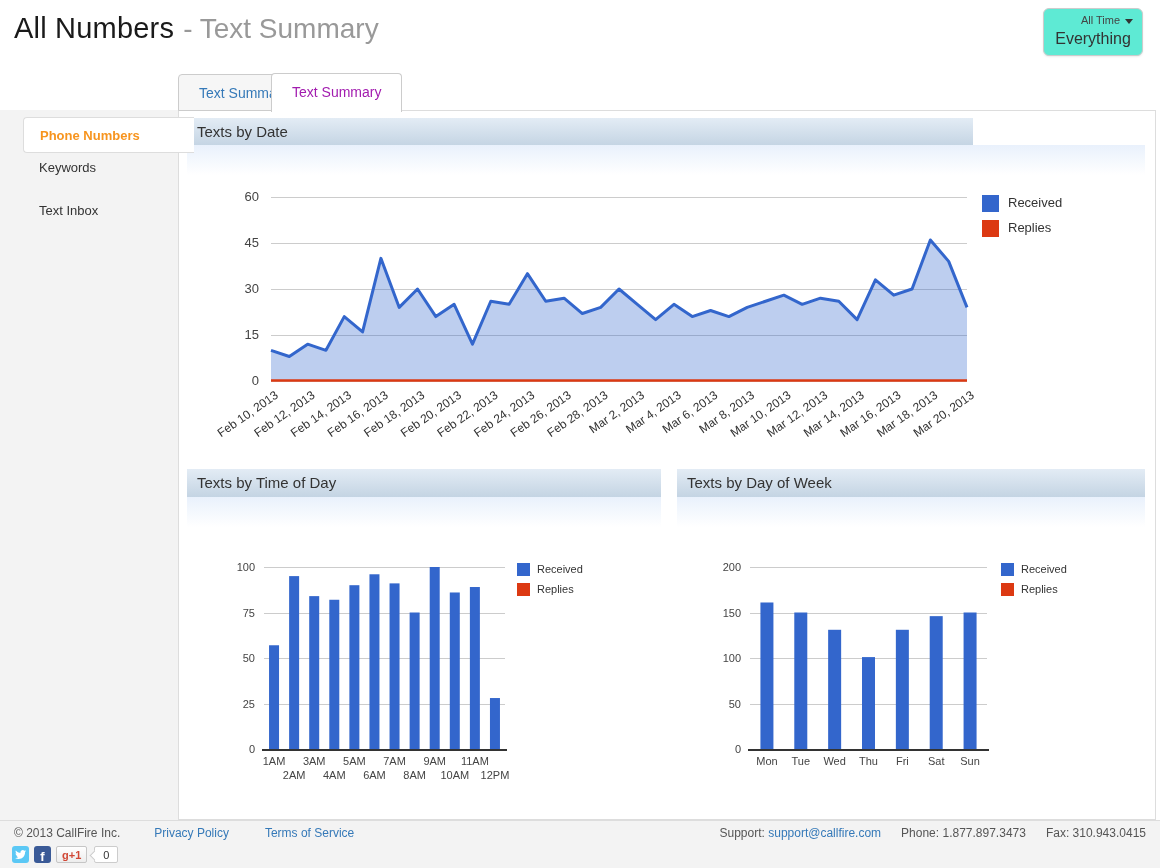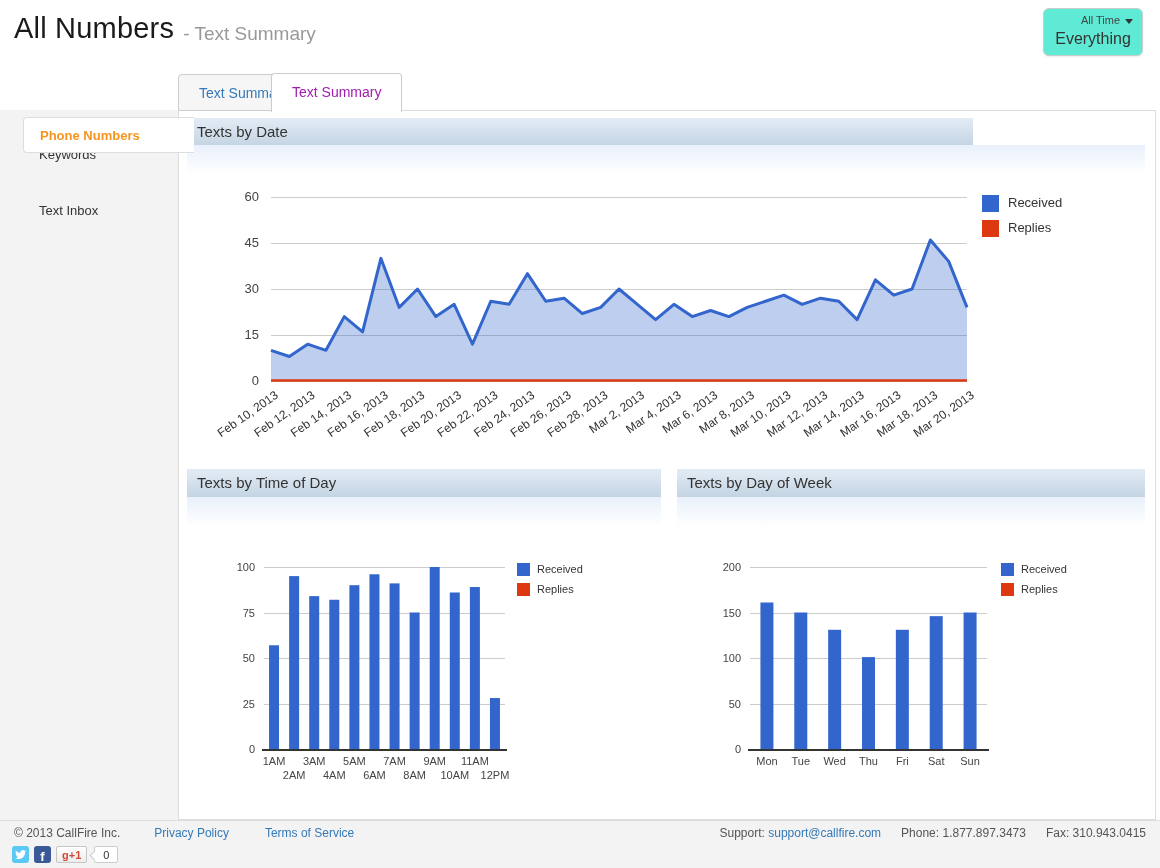--- a/index.html
+++ b/index.html
@@ -10,21 +10,21 @@
     font-family: "Liberation Sans", sans-serif;
     color: #333;
     overflow: hidden;
   }
   .page { position:absolute; inset:0; }
 
   
   .hdr { position:absolute; left:0; top:0; width:1160px; height:62px; background:#fff; }
   .hdr h1 { position:absolute; left:14px; top:12px; font-weight:400; display:flex; align-items:flex-end; gap:9px; }
   .hdr .title { font-size:29px; color:#1a1a1a; letter-spacing:.2px; }
-  .hdr .subtitle { font-size:19px; color:#999; }
+  .hdr .subtitle { font-size:28px; color:#999; }
 
   .range-box {
     position:absolute; right:17px; top:8px; width:100px; height:48px;
     background:#5eead4; border:1px solid #ccc; border-radius:6px;
     box-shadow:0 1px 2px rgba(0,0,0,.08); cursor:pointer; padding:5px 9px 4px 9px;
   }
   .range-top { font-size:11px; color:#444; text-align:right; line-height:13px; }
   .caret { display:inline-block; width:0; height:0; margin-left:5px; vertical-align:middle;
     border-left:4px solid transparent; border-right:4px solid transparent; border-top:5px solid #333; }
   .range-value { font-size:16px; color:#333; text-align:center; margin-top:3px; }
@@ -39,21 +39,21 @@
   
   .rail { position:absolute; left:0; top:110px; width:178px; height:710px; background:#f3f3f3; }
   .side-item { position:absolute; left:0; width:178px; height:34px; line-height:34px;
     padding-left:24px; font-size:13px; color:#333; cursor:pointer;margin-left:15px; }
   .side-item.active {
     left:8px; width:171px; height:36px; line-height:36px; padding-left:16px;
     background:#fff; border:1px solid #ddd; border-right:none; border-radius:4px 0 0 4px;
     color:#f7941e; font-weight:bold; z-index:3;
   }
   .si-0 { top:7px; }
-  .si-1 { top:28px; }
+  .si-1 { top:41px; }
   .si-2 { top:84px; }
 
   
   .panel { position:absolute; left:178px; top:110px; width:978px; height:710px;
     background:#fff; border:1px solid #ddd; z-index:1; }
   .chart-header { position:absolute; height:28px; line-height:28px; padding-left:10px;
     font-size:15px; color:#333; background:linear-gradient(180deg,#e3ecf5 0%,#c4d4e3 100%); }
   .fade { position:absolute; height:30px; background:linear-gradient(180deg,#e9f1fc 0%,#ffffff 100%); }
   .h-a { left:8px; top:7px;  width:786px; }
   .f-a { left:8px; top:34px; width:958px; }

